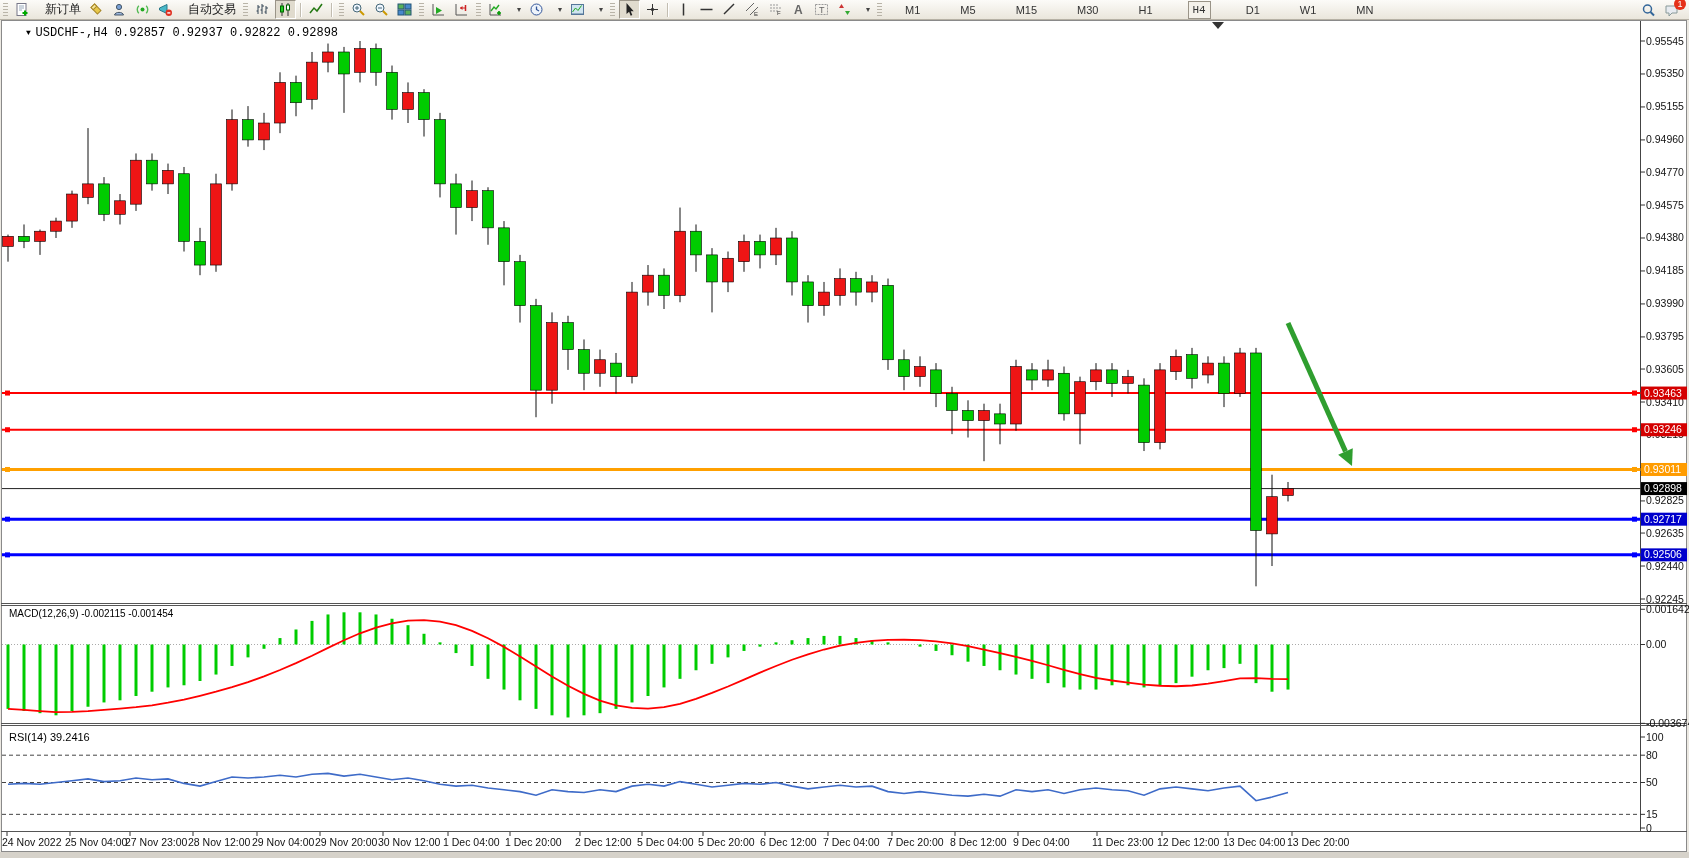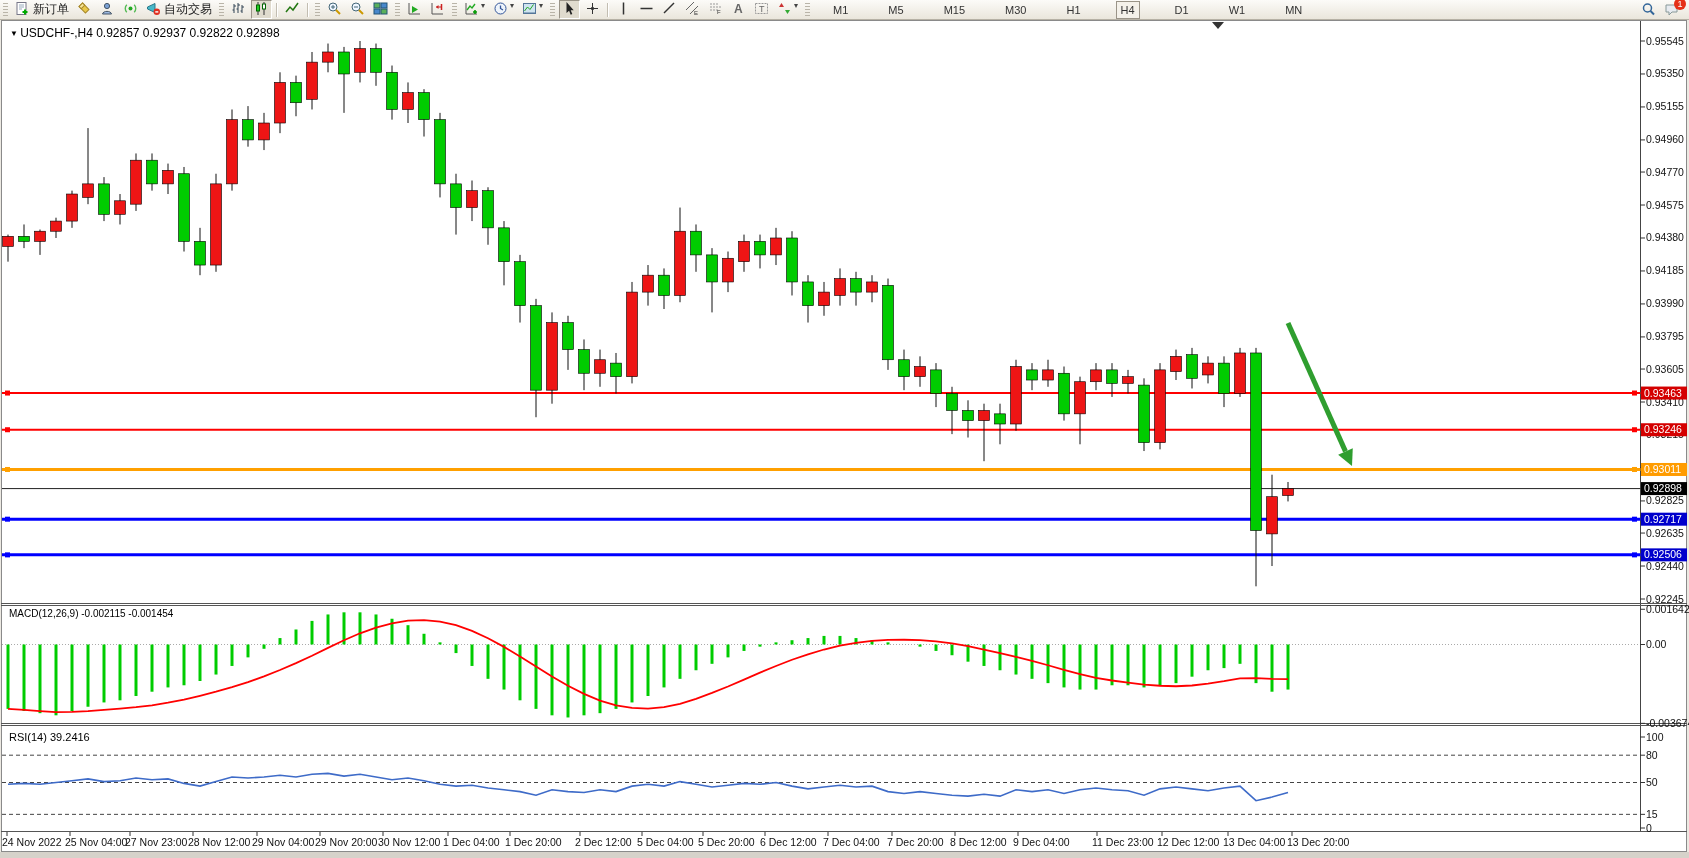--- a/index.html
+++ b/index.html
@@ -6,38 +6,38 @@
   #page{position:relative;width:1689px;height:858px;overflow:hidden;
         font-family:"Liberation Sans",sans-serif;background:#ece9e2;}
   
   #toolbar{position:absolute;left:0;top:0;width:1689px;height:19px;
            background:linear-gradient(#fcfbf8,#eae6dc);
            border-bottom:1px solid #b6b1a5;display:flex;align-items:center;
            font-size:12px;color:#222;white-space:nowrap;z-index:30;}
   .tb-handle{width:5px;height:13px;margin:0 3px;
      background:repeating-linear-gradient(180deg,#b9b4a8 0 1px,transparent 1px 3px);}
   .tb-sep{width:1px;height:14px;background:#c2bdb1;border-right:1px solid #fff;margin:0 3px;}
-  .tb-btn{display:inline-flex;align-items:flex-start;height:17px;padding:0 2px;margin:0 1px;
-          border:1px solid transparent;cursor:default;}
+  .tb-btn{display:inline-flex;align-items:center;height:17px;padding:0 2px;margin:0 1px;
+          border:1px solid transparent;cursor:default;gap:12px;}
   .tb-btn.active{background:#e0dbce;border:1px solid #9a9488;border-right-color:#fff;border-bottom-color:#fff;}
   .tb-btn svg{display:block;}
   .tb-btn .lbl{margin-left:3px;}
   .tb-btn .dd{font-size:8px;color:#444;margin-left:2px;}
   .tf-btn{display:inline-flex;align-items:center;justify-content:center;height:16px;
           padding:0 4px;margin:0 15px;font-size:11px;color:#333;border:1px solid transparent;}
-  .tf-btn.active{background:#f4f1ea;border:1px solid #9a9488;}
+  .tf-btn.active{background:#f4f1ea;border:1px solid #9a9488;font-family:Liberation Mono, monospace;}
   #tb-right{position:absolute;right:6px;top:1px;display:flex;align-items:center;}
   #notif-badge{position:absolute;right:-5px;top:-4px;background:#e53119;color:#fff;
      font-size:9px;width:12px;height:12px;border-radius:7px;text-align:center;line-height:12px;}
   
   #chart-window{position:absolute;left:1px;top:20px;width:1686px;height:832px;
                 box-sizing:border-box;border:1px solid #8a8a8a;background:#fff;z-index:1;}
   #chart-svg{position:absolute;left:0;top:0;z-index:2;}
   .overlay-label{position:absolute;z-index:5;color:#000;pointer-events:none;}
-  #symbol-label{left:10px;top:26px;font-size:12px;}
+  #symbol-label{left:26px;top:26px;font-size:12px;font-family:Liberation Mono, monospace;}
   #symbol-label .tri{font-size:8px;vertical-align:1px;}
   #macd-label{left:9px;top:608px;font-size:10px;}
   #rsi-label{left:9px;top:731px;font-size:11px;}
   #bottom-strip{position:absolute;left:0;top:852px;width:1689px;height:6px;background:#d6d2ca;z-index:3;}
 </style>
 </head>
 <body>
 
 <div id="page">
   <div id="toolbar">

